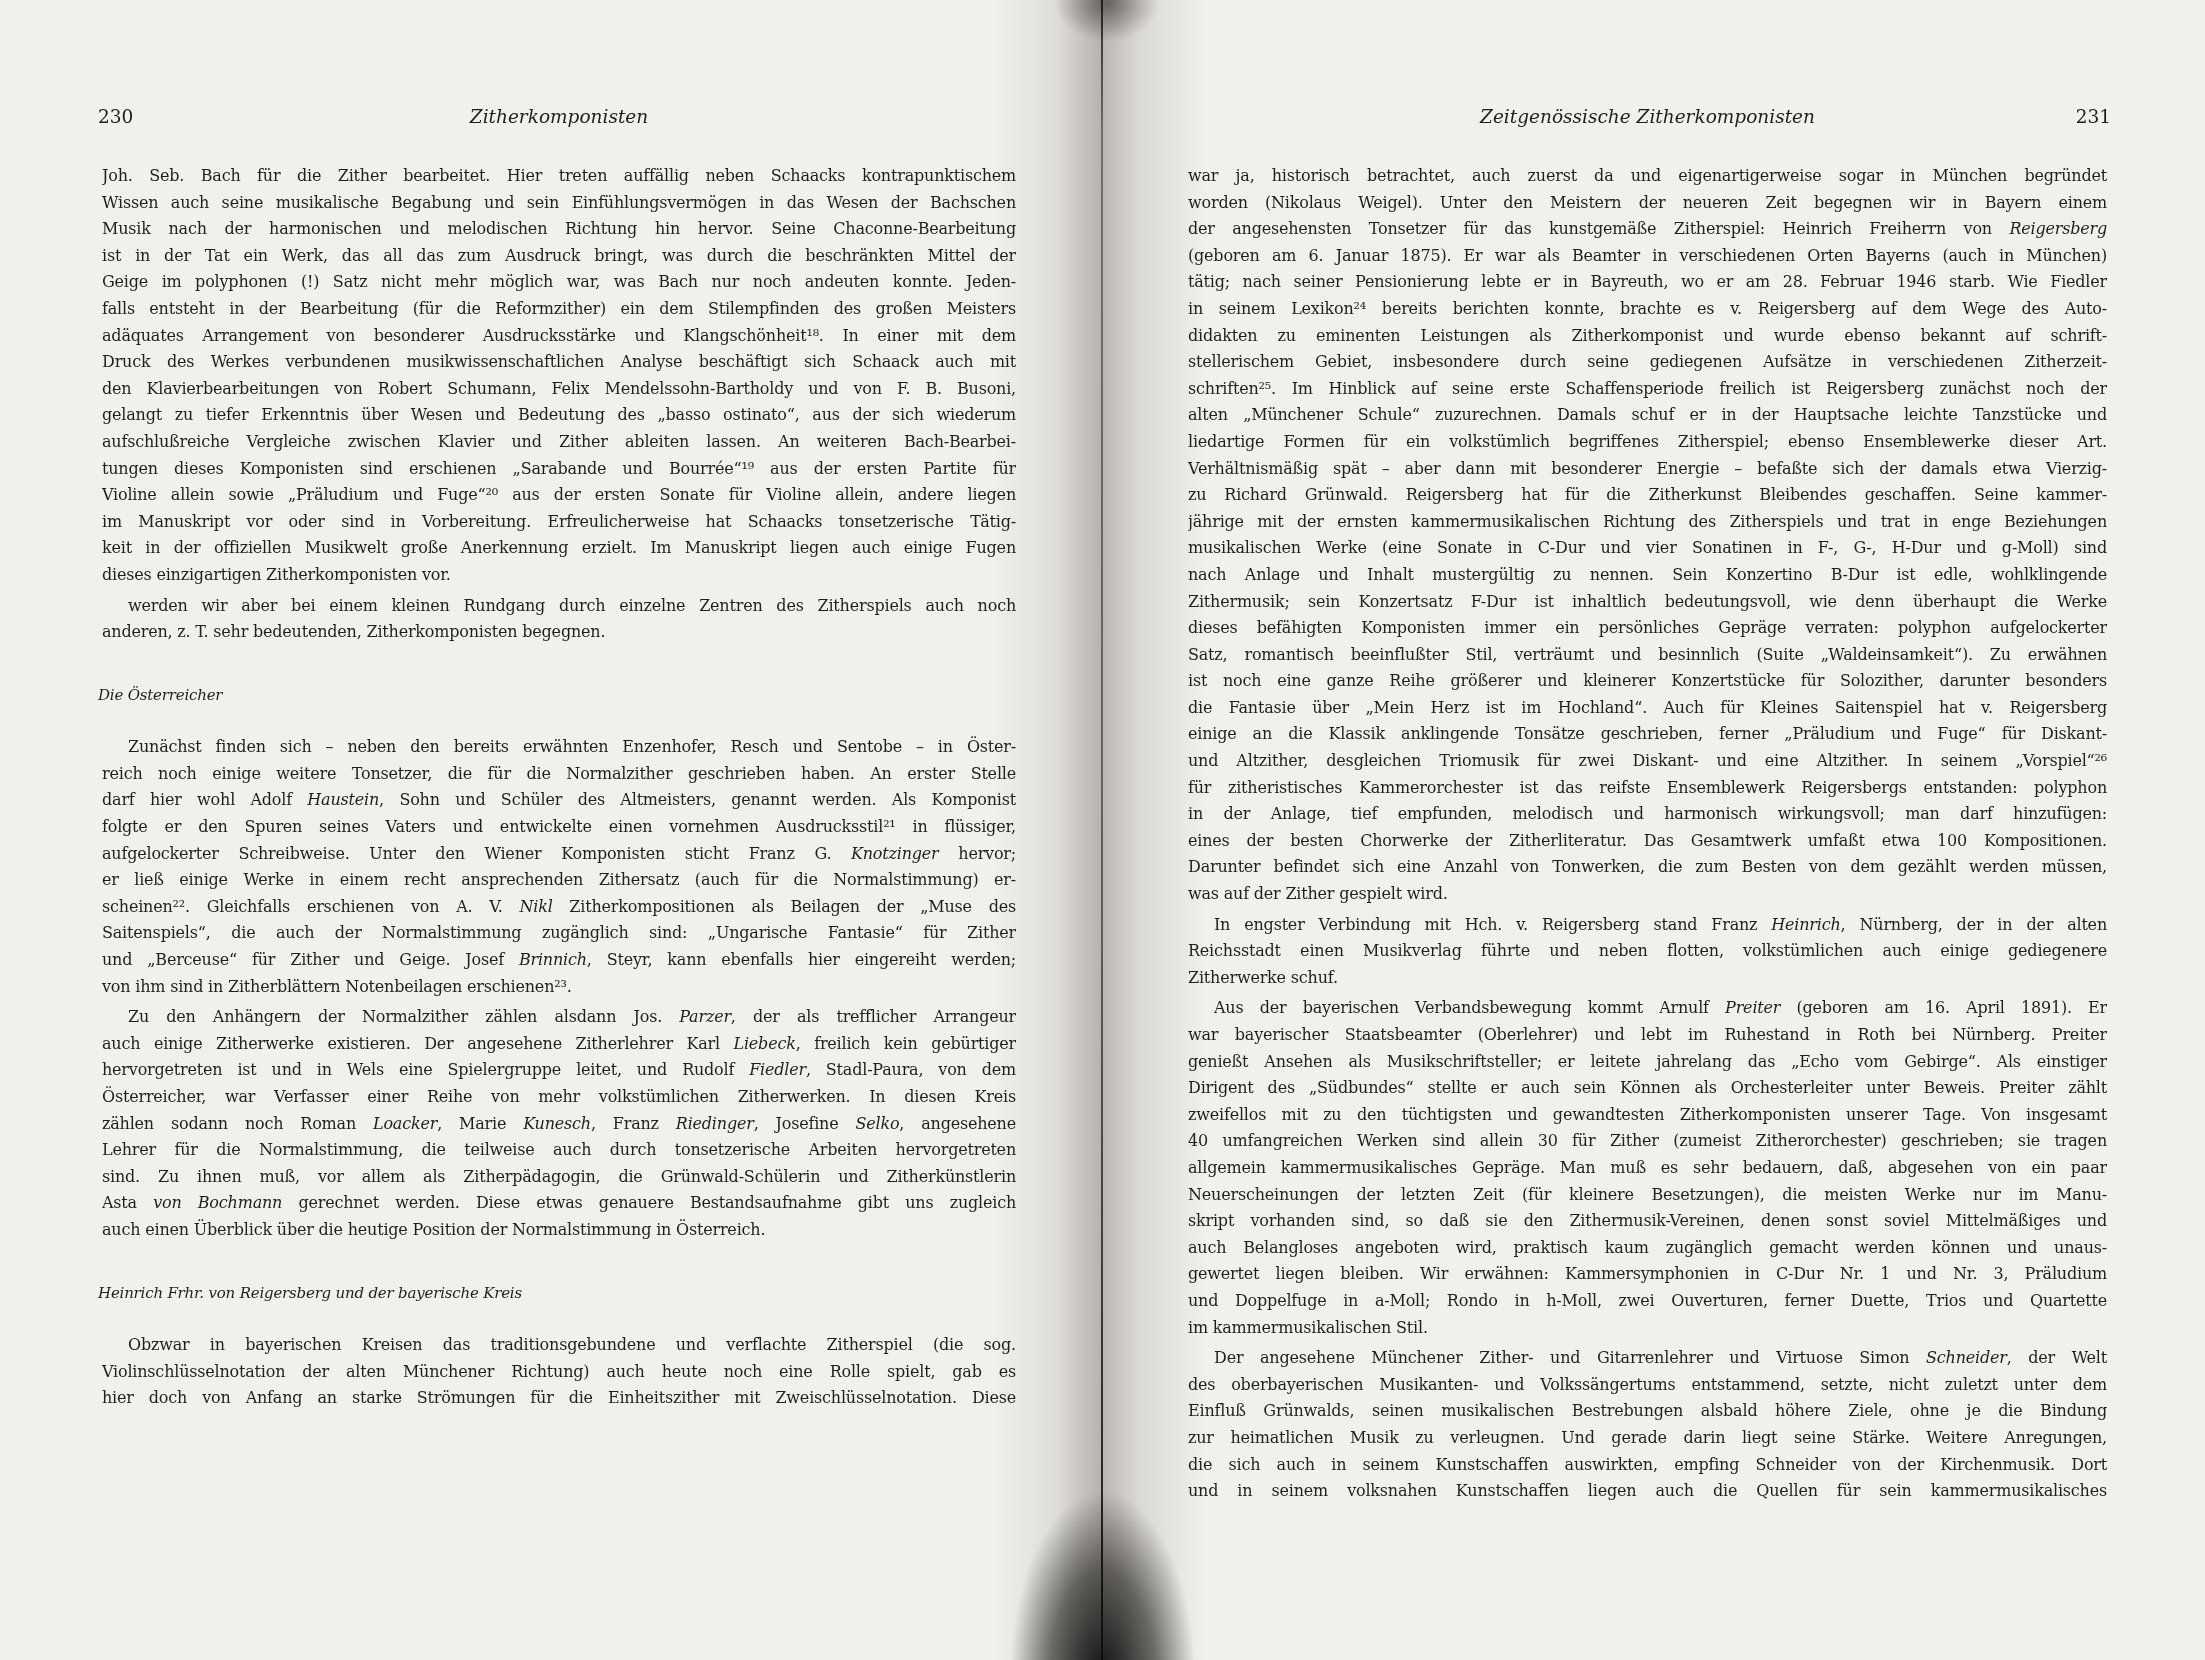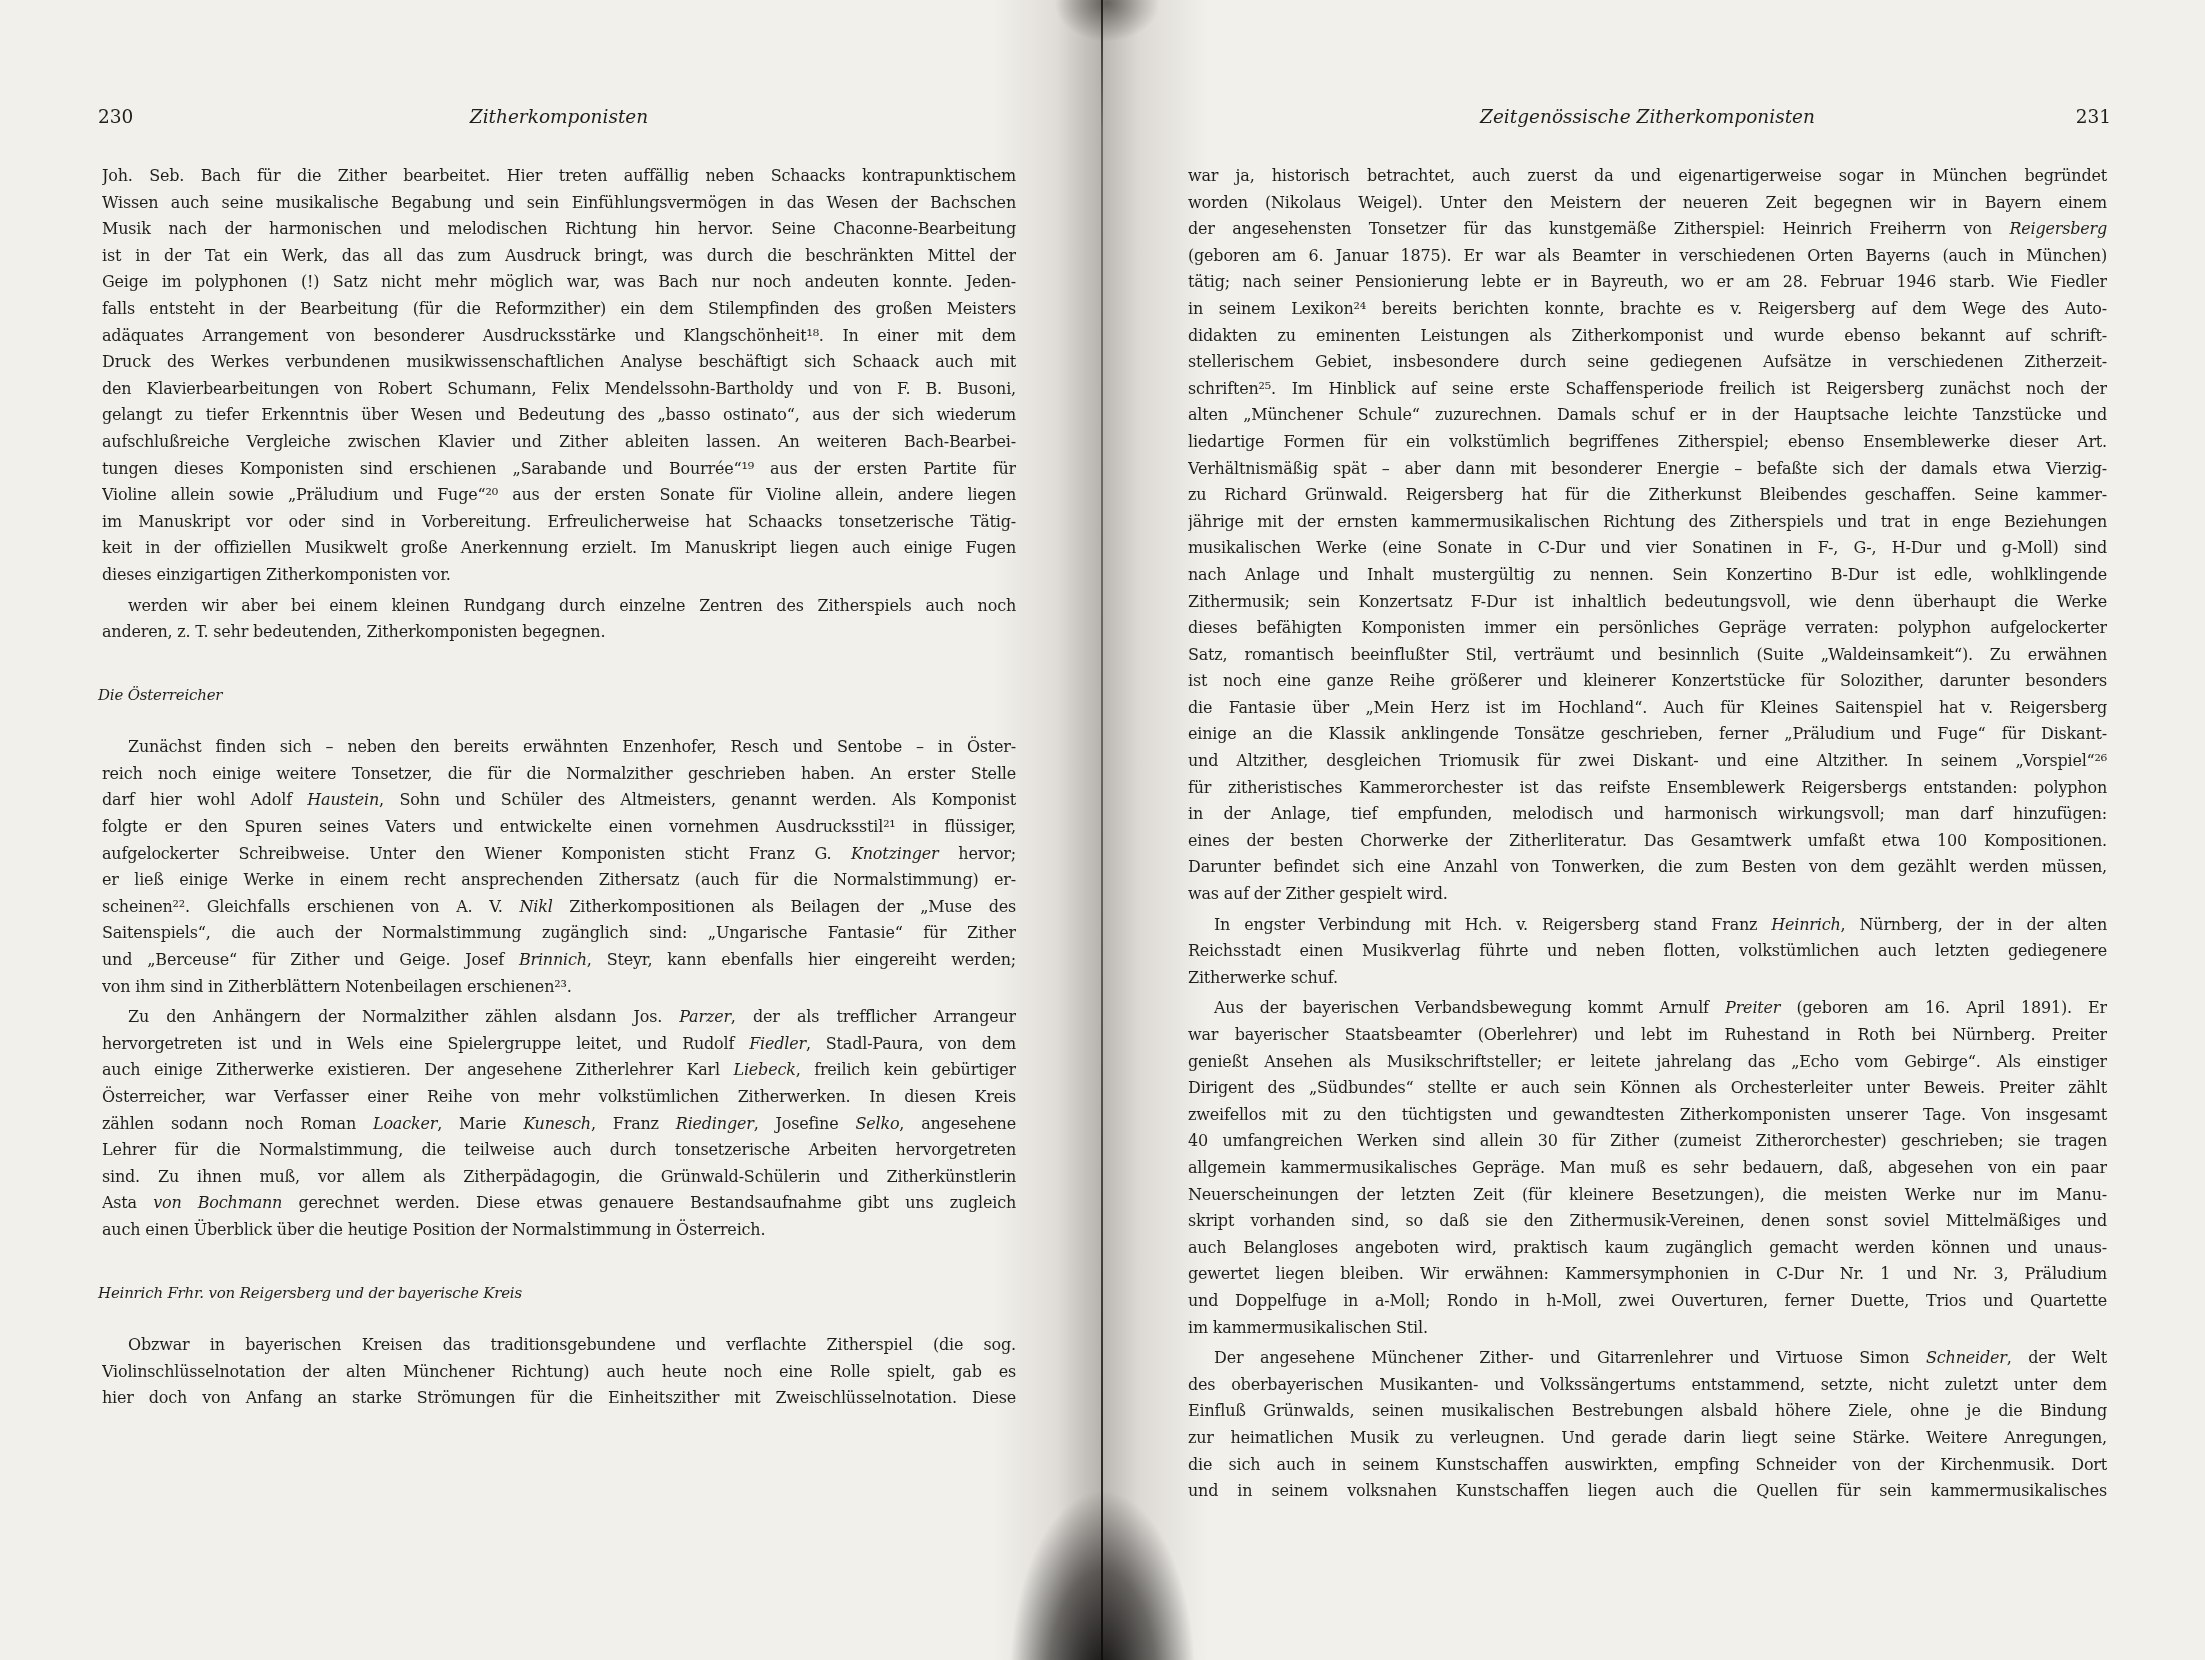--- a/index.html
+++ b/index.html
@@ -107,22 +107,22 @@
         <div class="tline">folgte er den Spuren seines Vaters und entwickelte einen vornehmen Ausdrucksstil²¹ in flüssiger,</div>
         <div class="tline">aufgelockerter Schreibweise. Unter den Wiener Komponisten sticht Franz G. <span class="it">Knotzinger</span> hervor;</div>
         <div class="tline">er ließ einige Werke in einem recht ansprechenden Zithersatz (auch für die Normalstimmung) er-</div>
         <div class="tline">scheinen²². Gleichfalls erschienen von A. V. <span class="it">Nikl</span> Zitherkompositionen als Beilagen der „Muse des</div>
         <div class="tline">Saitenspiels“, die auch der Normalstimmung zugänglich sind: „Ungarische Fantasie“ für Zither</div>
         <div class="tline">und „Berceuse“ für Zither und Geige. Josef <span class="it">Brinnich</span>, Steyr, kann ebenfalls hier eingereiht werden;</div>
         <div class="tline end">von ihm sind in Zitherblättern Notenbeilagen erschienen²³.</div>
       </div>
       <div class="para indent">
         <div class="tline">Zu den Anhängern der Normalzither zählen alsdann Jos. <span class="it">Parzer</span>, der als trefflicher Arrangeur</div>
+        <div class="tline">auch einige Zitherwerke existieren. Der angesehene Zitherlehrer Karl <span class="it">Liebeck</span>, freilich kein gebürtiger</div>
         <div class="tline">hervorgetreten ist und in Wels eine Spielergruppe leitet, und Rudolf <span class="it">Fiedler</span>, Stadl-Paura, von dem</div>
-        <div class="tline">auch einige Zitherwerke existieren. Der angesehene Zitherlehrer Karl <span class="it">Liebeck</span>, freilich kein gebürtiger</div>
         <div class="tline">Österreicher, war Verfasser einer Reihe von mehr volkstümlichen Zitherwerken. In diesen Kreis</div>
         <div class="tline">zählen sodann noch Roman <span class="it">Loacker</span>, Marie <span class="it">Kunesch</span>, Franz <span class="it">Riedinger</span>, Josefine <span class="it">Selko</span>, angesehene</div>
         <div class="tline">Lehrer für die Normalstimmung, die teilweise auch durch tonsetzerische Arbeiten hervorgetreten</div>
         <div class="tline">sind. Zu ihnen muß, vor allem als Zitherpädagogin, die Grünwald-Schülerin und Zitherkünstlerin</div>
         <div class="tline">Asta <span class="it">von Bochmann</span> gerechnet werden. Diese etwas genauere Bestandsaufnahme gibt uns zugleich</div>
         <div class="tline end">auch einen Überblick über die heutige Position der Normalstimmung in Österreich.</div>
       </div>
       <div class="heading">Heinrich Frhr. von Reigersberg und der bayerische Kreis</div>
       <div class="para indent">
         <div class="tline">Obzwar in bayerischen Kreisen das traditionsgebundene und verflachte Zitherspiel (die sog.</div>
@@ -156,21 +156,21 @@
         <div class="tline">einige an die Klassik anklingende Tonsätze geschrieben, ferner „Präludium und Fuge“ für Diskant-</div>
         <div class="tline">und Altzither, desgleichen Triomusik für zwei Diskant- und eine Altzither. In seinem „Vorspiel“²⁶</div>
         <div class="tline">für zitheristisches Kammerorchester ist das reifste Ensemblewerk Reigersbergs entstanden: polyphon</div>
         <div class="tline">in der Anlage, tief empfunden, melodisch und harmonisch wirkungsvoll; man darf hinzufügen:</div>
         <div class="tline">eines der besten Chorwerke der Zitherliteratur. Das Gesamtwerk umfaßt etwa 100 Kompositionen.</div>
         <div class="tline">Darunter befindet sich eine Anzahl von Tonwerken, die zum Besten von dem gezählt werden müssen,</div>
         <div class="tline end">was auf der Zither gespielt wird.</div>
       </div>
       <div class="para indent">
         <div class="tline">In engster Verbindung mit Hch. v. Reigersberg stand Franz <span class="it">Heinrich</span>, Nürnberg, der in der alten</div>
-        <div class="tline">Reichsstadt einen Musikverlag führte und neben flotten, volkstümlichen auch letzten gediegenere</div>
+        <div class="tline">Reichsstadt einen Musikverlag führte und neben flotten, volkstümlichen auch einige gediegenere</div>
         <div class="tline end">Zitherwerke schuf.</div>
       </div>
       <div class="para indent">
         <div class="tline">Aus der bayerischen Verbandsbewegung kommt Arnulf <span class="it">Preiter</span> (geboren am 16. April 1891). Er</div>
         <div class="tline">war bayerischer Staatsbeamter (Oberlehrer) und lebt im Ruhestand in Roth bei Nürnberg. Preiter</div>
         <div class="tline">genießt Ansehen als Musikschriftsteller; er leitete jahrelang das „Echo vom Gebirge“. Als einstiger</div>
         <div class="tline">Dirigent des „Südbundes“ stellte er auch sein Können als Orchesterleiter unter Beweis. Preiter zählt</div>
         <div class="tline">zweifellos mit zu den tüchtigsten und gewandtesten Zitherkomponisten unserer Tage. Von insgesamt</div>
         <div class="tline">40 umfangreichen Werken sind allein 30 für Zither (zumeist Zitherorchester) geschrieben; sie tragen</div>
         <div class="tline">allgemein kammermusikalisches Gepräge. Man muß es sehr bedauern, daß, abgesehen von ein paar</div>

